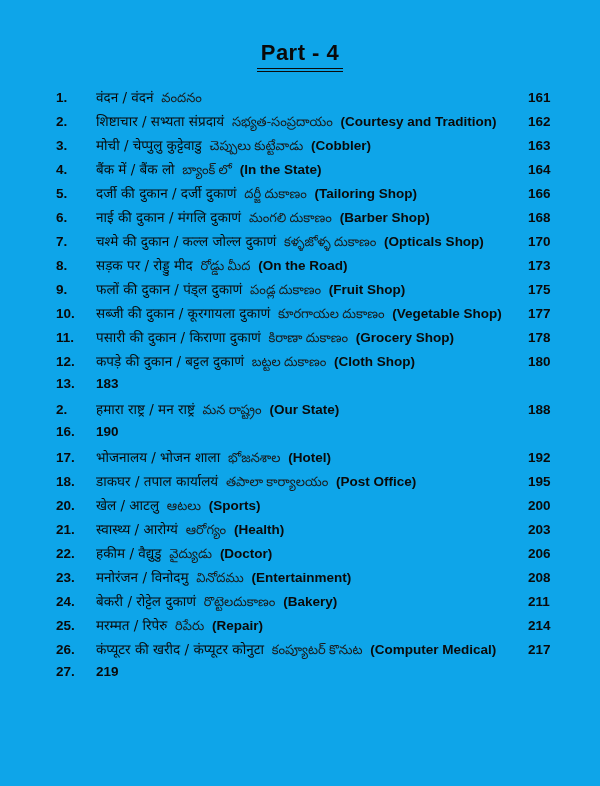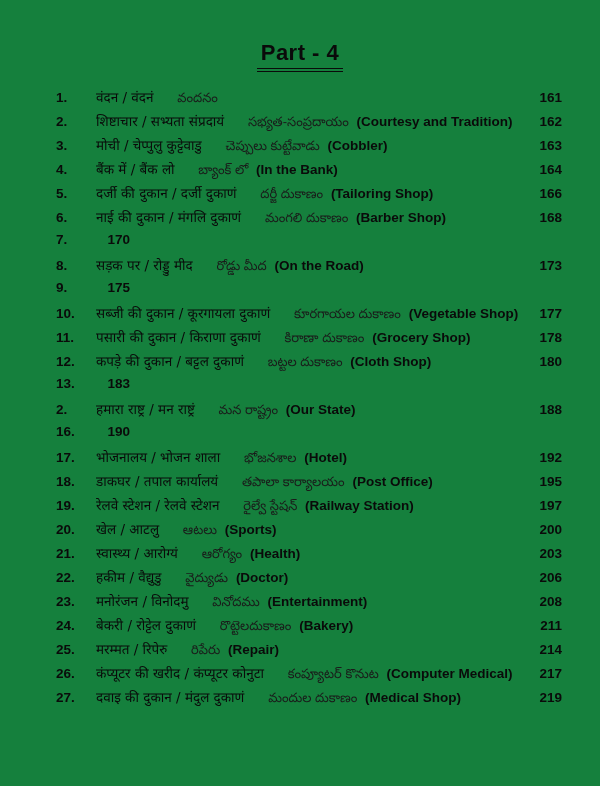--- a/index.html
+++ b/index.html
@@ -4,21 +4,21 @@
 <style>
   html, body {
     margin: 0;
     padding: 0;
     background: #ffffff;
   }
   .page {
     position: relative;
     width: 600px;
     height: 786px;
-    background: #15803d;
+    background: #0ea5e9;
     color: #111111;
     font-family: "Liberation Sans", "DejaVu Sans", sans-serif;
     overflow: hidden;
     box-sizing: border-box;
   }
   .title-wrap {
     text-align: center;
     padding-top: 40px;
     margin-bottom: 12px;
   }
@@ -50,35 +50,34 @@
     flex: 1 1 auto;
     overflow: hidden;
   }
   .hi {
     font-weight: 400;
     font-family: "DejaVu Sans", sans-serif;
     color: #0a0a0a;
   }
   .te {
     font-weight: 400;
-    font-family: Liberation Sans, sans-serif;
+    font-family: Liberation Serif, serif;
     color: #1a1a1a;
-    margin-left: 20px;
+    margin-left: 4px;
     font-size: 13px;
   }
   .en {
     font-weight: 700;
     margin-left: 4px;
     color: #0a0a0a;
     text-align: right;
   }
   .pg {
     flex: 0 0 auto;
     font-weight: 700;
-    text-align: right;
     min-width: 34px;
     color: #0a0a0a;
   }
 </style>
 </head>
 <body>
 
 <div class="page">
   <div class="title-wrap">
     <span class="title">Part - 4</span>
@@ -112,21 +111,21 @@
       <span class="en">(Cobbler)</span>
     </span>
     <span class="pg">163</span>
   </div>
 
   <div class="row">
     <span class="num">4.</span>
     <span class="title-cell">
       <span class="hi">बैंक में / बैंक लो</span>
       <span class="te">బ్యాంక్ లో</span>
-      <span class="en">(In the Bank)</span>
+      <span class="en">(In the State)</span>
     </span>
     <span class="pg">164</span>
   </div>
 
   <div class="row">
     <span class="num">5.</span>
     <span class="title-cell">
       <span class="hi">दर्जी की दुकान / दर्जी दुकाणं</span>
       <span class="te">దర్జీ దుకాణం</span>
       <span class="en">(Tailoring Shop)</span>
@@ -139,35 +138,45 @@
     <span class="title-cell">
       <span class="hi">नाई की दुकान / मंगलि दुकाणं</span>
       <span class="te">మంగలి దుకాణం</span>
       <span class="en">(Barber Shop)</span>
     </span>
     <span class="pg">168</span>
   </div>
 
   <div class="row">
     <span class="num">7.</span>
+    <span class="title-cell">
+      <span class="hi">चश्मे की दुकान / कल्ल जोल्ल दुकाणं</span>
+      <span class="te">కళ్ళజోళ్ళ దుకాణం</span>
+      <span class="en">(Opticals Shop)</span>
+    </span>
     <span class="pg">170</span>
   </div>
 
   <div class="row">
     <span class="num">8.</span>
     <span class="title-cell">
       <span class="hi">सड़क पर / रोड्डु मीद</span>
       <span class="te">రోడ్డు మీద</span>
       <span class="en">(On the Road)</span>
     </span>
     <span class="pg">173</span>
   </div>
 
   <div class="row">
     <span class="num">9.</span>
+    <span class="title-cell">
+      <span class="hi">फलों की दुकान / पंड्ल दुकाणं</span>
+      <span class="te">పండ్ల దుకాణం</span>
+      <span class="en">(Fruit Shop)</span>
+    </span>
     <span class="pg">175</span>
   </div>
 
   <div class="row">
     <span class="num">10.</span>
     <span class="title-cell">
       <span class="hi">सब्जी की दुकान / कूरगायला दुकाणं</span>
       <span class="te">కూరగాయల దుకాణం</span>
       <span class="en">(Vegetable Shop)</span>
     </span>
@@ -228,29 +237,20 @@
   <div class="row">
     <span class="num">18.</span>
     <span class="title-cell">
       <span class="hi">डाकघर / तपाल कार्यालयं</span>
       <span class="te">తపాలా కార్యాలయం</span>
       <span class="en">(Post Office)</span>
     </span>
     <span class="pg">195</span>
   </div>
 
-  <div class="row">
-    <span class="num">19.</span>
-    <span class="title-cell">
-      <span class="hi">रेलवे स्टेशन / रेलवे स्टेशन</span>
-      <span class="te">రైల్వే స్టేషన్</span>
-      <span class="en">(Railway Station)</span>
-    </span>
-    <span class="pg">197</span>
-  </div>
 
   <div class="row">
     <span class="num">20.</span>
     <span class="title-cell">
       <span class="hi">खेल / आटलु</span>
       <span class="te">ఆటలు</span>
       <span class="en">(Sports)</span>
     </span>
     <span class="pg">200</span>
   </div>
@@ -310,21 +310,16 @@
     <span class="title-cell">
       <span class="hi">कंप्यूटर की खरीद / कंप्यूटर कोनुटा</span>
       <span class="te">కంప్యూటర్ కొనుట</span>
       <span class="en">(Computer Medical)</span>
     </span>
     <span class="pg">217</span>
   </div>
 
   <div class="row">
     <span class="num">27.</span>
-    <span class="title-cell">
-      <span class="hi">दवाइ की दुकान / मंदुल दुकाणं</span>
-      <span class="te">మందుల దుకాణం</span>
-      <span class="en">(Medical Shop)</span>
-    </span>
     <span class="pg">219</span>
   </div>
 </div>
 </div>
 
 </body></html>

